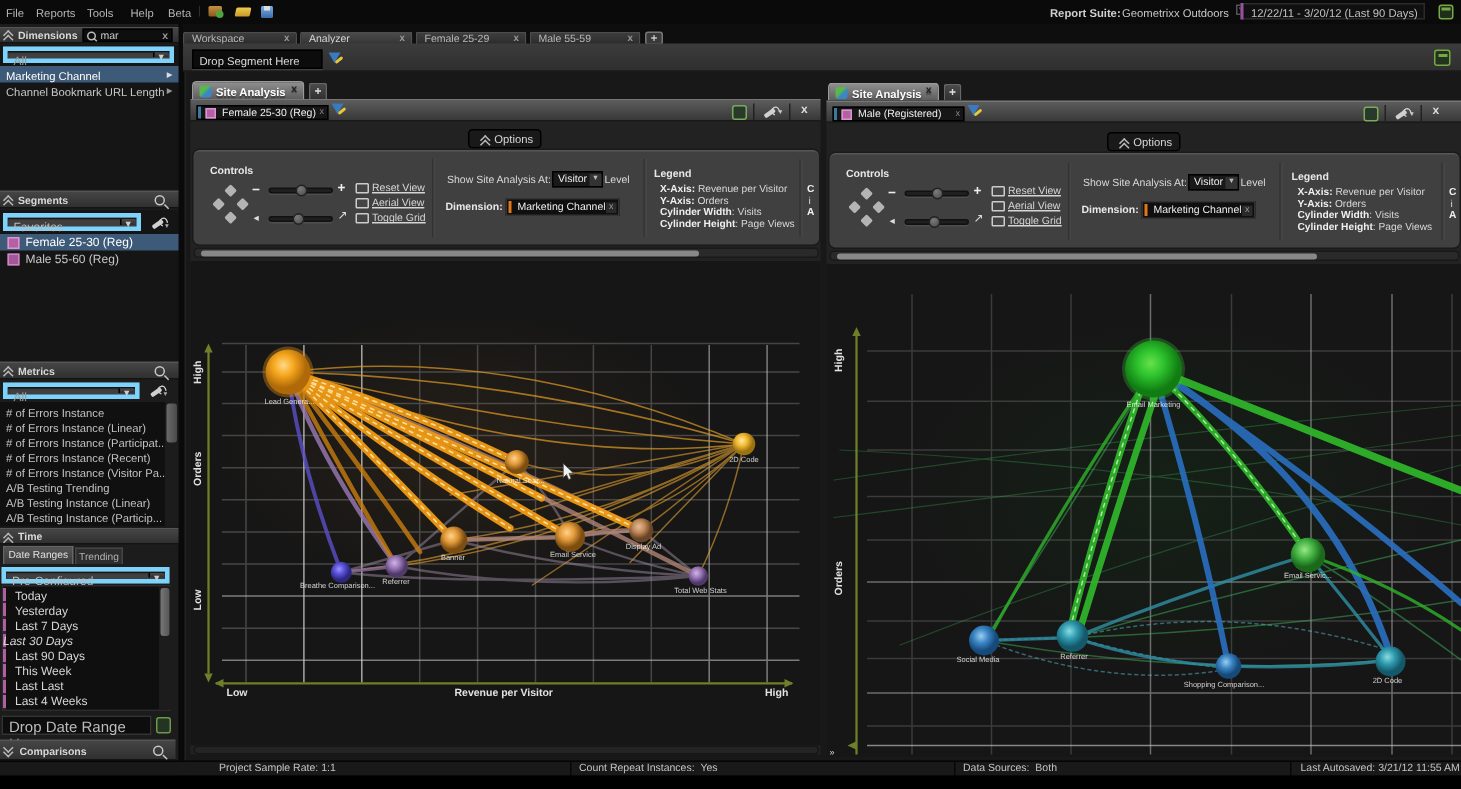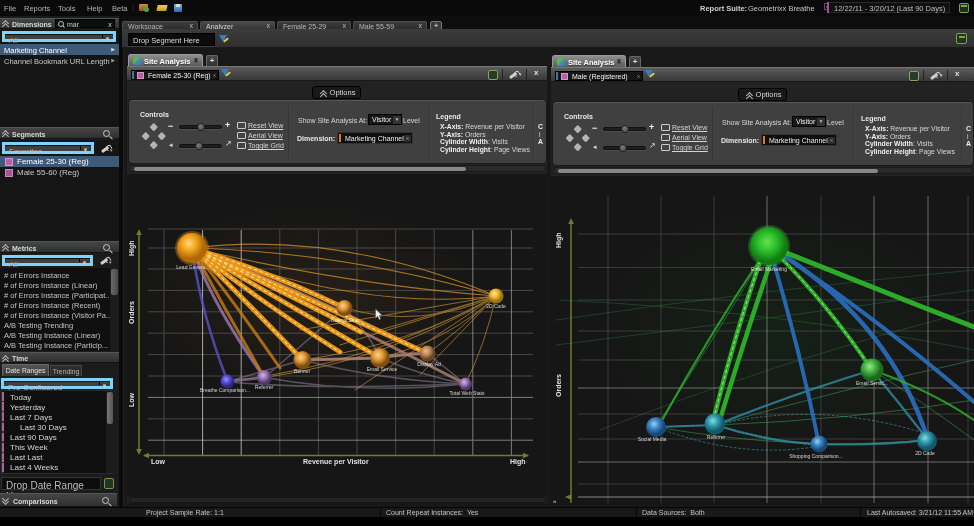--- a/index.html
+++ b/index.html
@@ -33,21 +33,21 @@
   <span class="abs" style="left:58px;top:4px;">Tools</span>
   <span class="abs" style="left:87px;top:4px;">Help</span>
   <span class="abs" style="left:112px;top:4px;">Beta</span>
   <span class="abs" style="left:132px;top:2px;color:#333;">|</span>
   <span class="abs" style="left:139px;top:4px;width:9px;height:7px;background:linear-gradient(#c89040,#8a5a20);border-radius:1px;"></span>
   <span class="abs" style="left:144px;top:7px;width:5px;height:5px;background:#4aa83a;border-radius:50%;"></span>
   <span class="abs" style="left:157px;top:5px;width:10px;height:6px;background:linear-gradient(#f0cc50,#c89a28);border-radius:1px;transform:skewX(-12deg);"></span>
   <span class="abs" style="left:174px;top:4px;width:8px;height:8px;background:linear-gradient(#7ab0e8,#3a6aa8);border-radius:1px;"></span>
   <span class="abs" style="left:176px;top:4px;width:4px;height:3px;background:#ddd;"></span>
   <span class="abs" style="left:700px;top:4px;color:#cfcfcf;font-weight:bold;">Report Suite:</span>
-  <span class="abs" style="left:748px;top:4px;color:#c8c8c8;">Geometrixx Breathe</span>
+  <span class="abs" style="left:748px;top:4px;color:#c8c8c8;">Geometrixx Outdoors</span>
   <span class="abs" style="left:824px;top:3px;color:#888;font-size:6px;border:1px solid #555;width:7px;height:7px;text-align:center;line-height:7px;">▾</span>
   <span class="abs" style="left:827px;top:2px;width:123px;height:11px;background:#101010;border:1px solid #2a2a2a;"></span>
   <span class="abs" style="left:827px;top:2px;width:2px;height:11px;background:#9a4fa0;"></span>
   <span class="abs" style="left:834px;top:4px;color:#c0c0c0;">12/22/11 - 3/20/12 (Last 90 Days)</span>
   <span class="abs" style="left:959px;top:3px;width:10px;height:10px;background:#1e2e1a;border:1px solid #76a843;border-radius:2px;"></span>
   <span class="abs" style="left:961px;top:5px;width:6px;height:1.5px;background:#76a843;"></span>
 </div>
 
 <div class="abs" id="sidebar" style="left:0;top:16px;width:119px;height:501px;background:#1c1c1c;"></div>
 <div class="abs" style="left:119px;top:16px;width:5px;height:501px;background:#0a0a0a;border-right:1px solid #222;"></div>
@@ -128,21 +128,21 @@
 <div class="abs" style="left:50px;top:365px;width:32px;height:11px;background:#2d2d2d;border:1px solid #444;border-bottom:none;color:#b0b0b0;font-size:6.8px;text-align:center;line-height:11px;white-space:nowrap;">Trending</div>
 <div class="abs drop" style="left:1px;top:378px;width:112px;height:11px;">
   <span class="abs" style="left:4px;top:1.5px;color:#bbb;">Pre-Configured</span>
   <div class="dbtn">▼</div>
 </div>
 <div class="abs" style="left:1px;top:390px;width:113px;height:84px;background:#0f0f0f;border:1px solid #2a2a2a;font-size:8px;color:#d5d5d5;">
   <span class="abs" style="left:0;top:1px;width:2px;height:81px;background:repeating-linear-gradient(#b05fa0 0 8.5px,#3a2535 8.5px 10.2px);"></span>
   <span class="abs" style="left:8px;top:2px;">Today</span>
   <span class="abs" style="left:8px;top:12px;">Yesterday</span>
   <span class="abs" style="left:8px;top:22px;">Last 7 Days</span>
-  <span class="abs" style="left:18px;top:32px;">Last 30 Days</span>
+  <span class="abs" style="left:0;top:32px;font-style:italic;">Last 30 Days</span>
   <span class="abs" style="left:8px;top:42px;">Last 90 Days</span>
   <span class="abs" style="left:8px;top:52px;">This Week</span>
   <span class="abs" style="left:8px;top:62px;">Last Last</span>
   <span class="abs" style="left:8px;top:72px;">Last 4 Weeks</span>
   <span class="abs" style="left:104px;top:0;width:8px;height:82px;background:#1c1c1c;"></span>
   <span class="abs" style="left:105px;top:1px;width:6px;height:32px;background:linear-gradient(90deg,#777,#555);border-radius:2px;"></span>
 </div>
 <div class="abs" style="left:1px;top:477px;width:100px;height:13px;background:#0d0d0d;border:1px solid #333;color:#bbb;font-size:10px;">
   <span class="abs" style="left:4px;top:2px;">Drop Date Range Here</span>
 </div>

